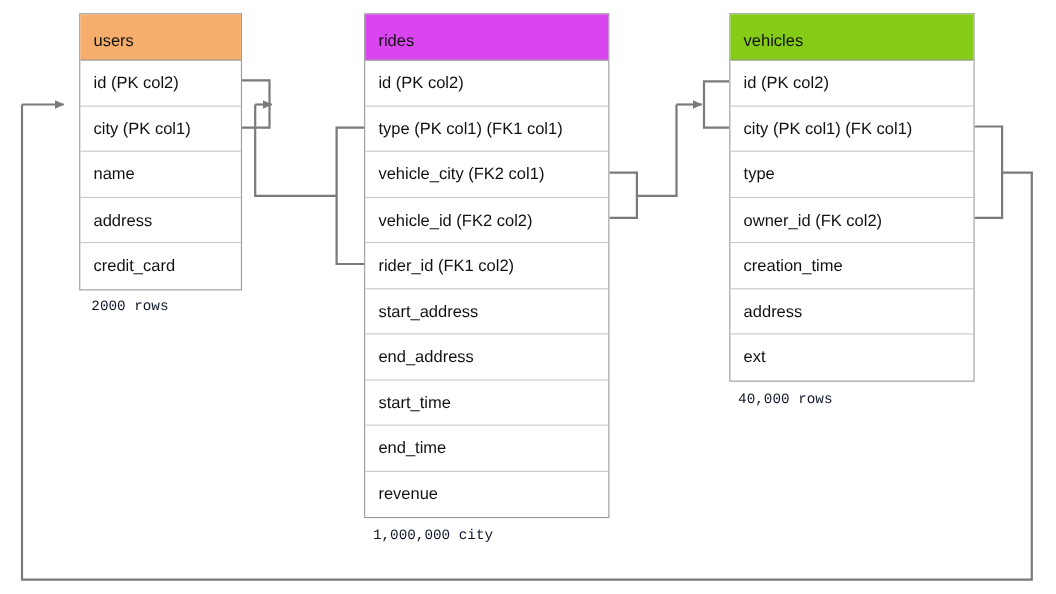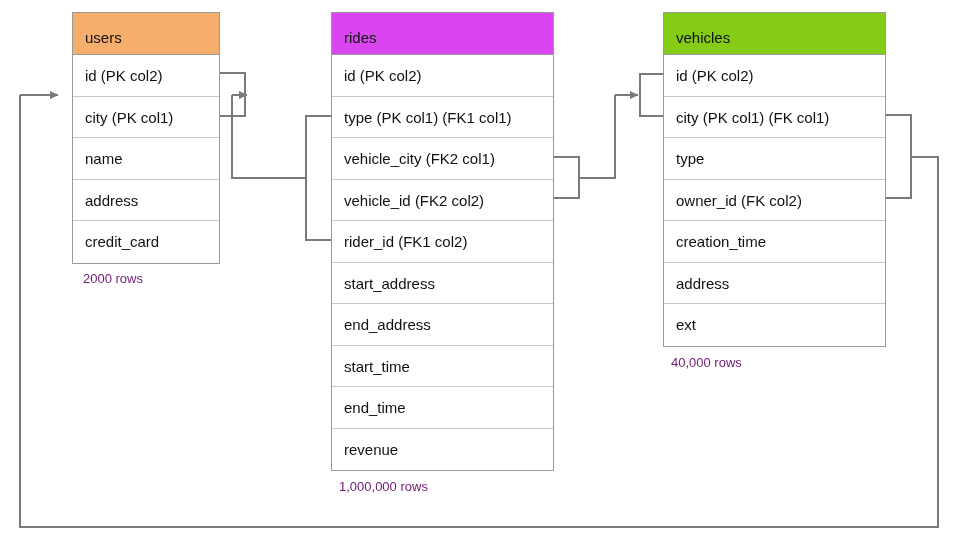--- a/index.html
+++ b/index.html
@@ -40,22 +40,23 @@
     color:#111111;
     box-sizing:border-box;
     border-bottom:1px solid #c8c8c8;
     white-space:nowrap;
     overflow:hidden;
   }
   .trow.last{border-bottom:none;}
   .rowcount{
     position:absolute;
     font-size:13px;
-    color:#701a75;
+    color:#0f172a;
     white-space:nowrap;
+    font-family:Liberation Mono, monospace;
   }
 </style>
 </head>
 <body>
 
 <div id="canvas">
 
   <svg class="links" viewBox="0 0 960 540">
     <defs>
       <marker id="arrow" markerWidth="9" markerHeight="9" refX="8" refY="4.5" orient="auto" markerUnits="userSpaceOnUse">
@@ -115,21 +116,21 @@
     <div class="trow">type (PK col1) (FK1 col1)</div>
     <div class="trow">vehicle_city (FK2 col1)</div>
     <div class="trow">vehicle_id (FK2 col2)</div>
     <div class="trow">rider_id (FK1 col2)</div>
     <div class="trow">start_address</div>
     <div class="trow">end_address</div>
     <div class="trow">start_time</div>
     <div class="trow">end_time</div>
     <div class="trow last">revenue</div>
   </div>
-  <div class="rowcount" style="left:339px;top:479px;">1,000,000 rows</div>
+  <div class="rowcount" style="left:339px;top:479px;">1,000,000 city</div>
 
   <div class="table" style="left:663px;top:12px;width:223px;">
     <div class="thead" style="background:#84cc16;">vehicles</div>
     <div class="trow">id (PK col2)</div>
     <div class="trow">city (PK col1) (FK col1)</div>
     <div class="trow">type</div>
     <div class="trow">owner_id (FK col2)</div>
     <div class="trow">creation_time</div>
     <div class="trow">address</div>
     <div class="trow last">ext</div>

